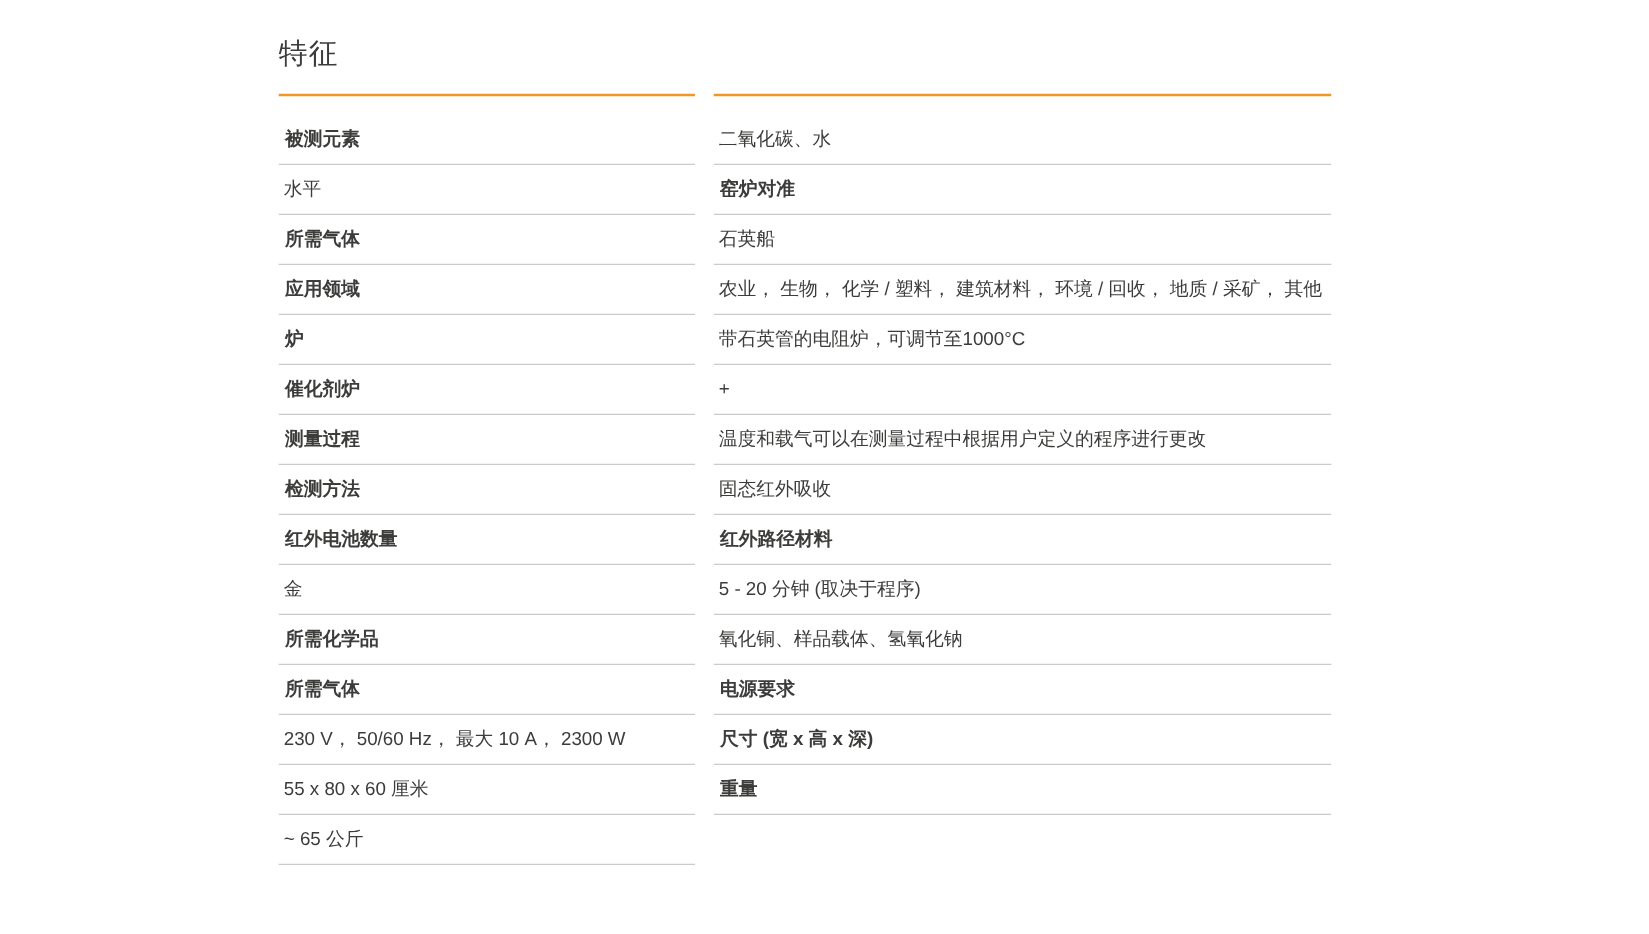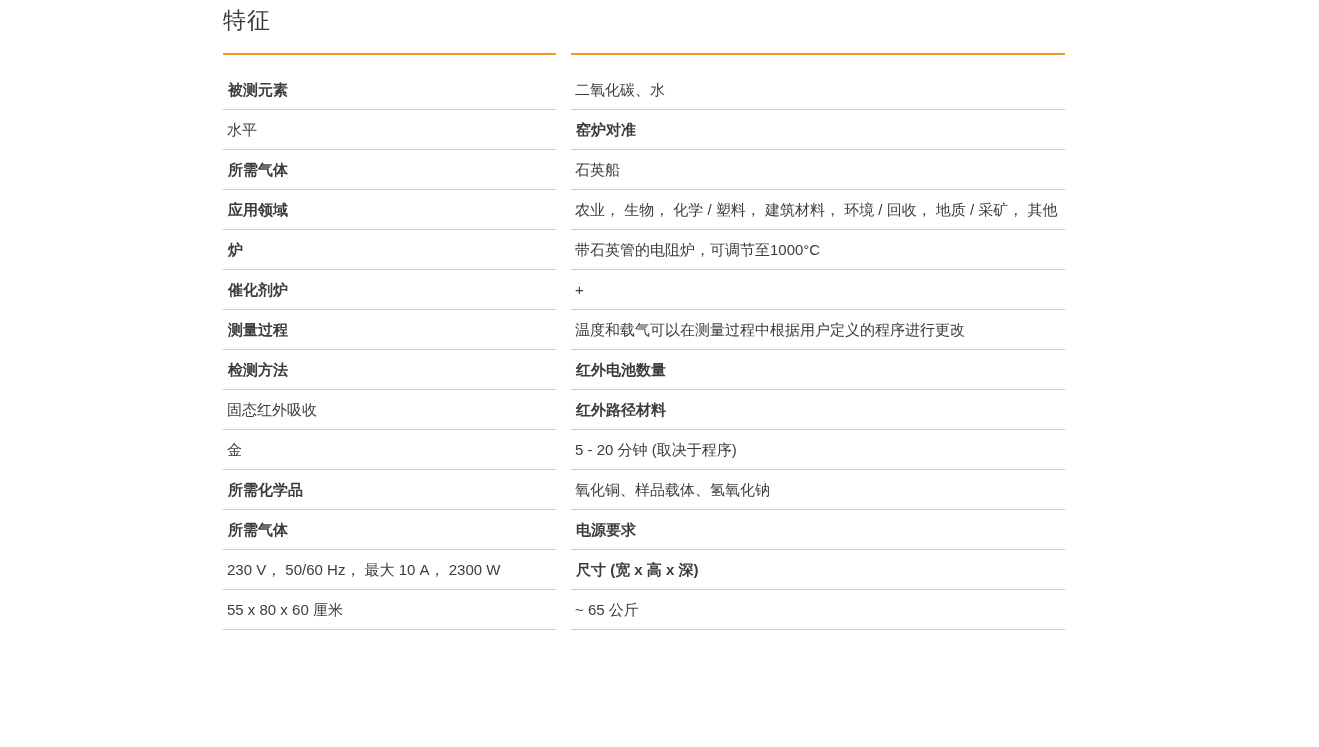--- a/index.html
+++ b/index.html
@@ -11,21 +11,21 @@
   *{box-sizing:border-box;margin:0;padding:0;}
   html,body{
     width:1319px;height:747px;
     background:var(--page-bg);
     overflow:hidden;
     font-family:"Liberation Sans","DejaVu Sans",sans-serif;
     color:var(--text-dark);
   }
   .content{
     position:absolute;
-    left:223px;top:6px;
+    left:223px;top:28px;
     width:842px;
   }
   .page-title{
     font-size:23px;
     line-height:28px;
     font-weight:400;
     letter-spacing:1px;
     color:var(--text-dark);
     margin-bottom:19px;
   }
@@ -75,35 +75,36 @@
     <div class="cell label">炉</div>
     <div class="cell value">带石英管的电阻炉，可调节至1000°C</div>
 
     <div class="cell label">催化剂炉</div>
     <div class="cell value">+</div>
 
     <div class="cell label">测量过程</div>
     <div class="cell value">温度和载气可以在测量过程中根据用户定义的程序进行更改</div>
 
     <div class="cell label">检测方法</div>
+    <div class="cell value">固态红外吸收</div>
+
     <div class="cell label">红外电池数量</div>
-
-    <div class="cell value">固态红外吸收</div>
 
     <div class="cell label">红外路径材料</div>
     <div class="cell value">金</div>
 
     <div class="cell value">5 - 20 分钟 (取决于程序)</div>
 
     <div class="cell label">所需化学品</div>
     <div class="cell value">氧化铜、样品载体、氢氧化钠</div>
 
     <div class="cell label">所需气体</div>
 
     <div class="cell label">电源要求</div>
     <div class="cell value">230 V， 50/60 Hz， 最大 10 A， 2300 W</div>
 
     <div class="cell label">尺寸 (宽 x 高 x 深)</div>
     <div class="cell value">55 x 80 x 60 厘米</div>
 
+    <div class="cell label">重量</div>
     <div class="cell value">~ 65 公斤</div>
   </div>
 </div>
 
 </body></html>

